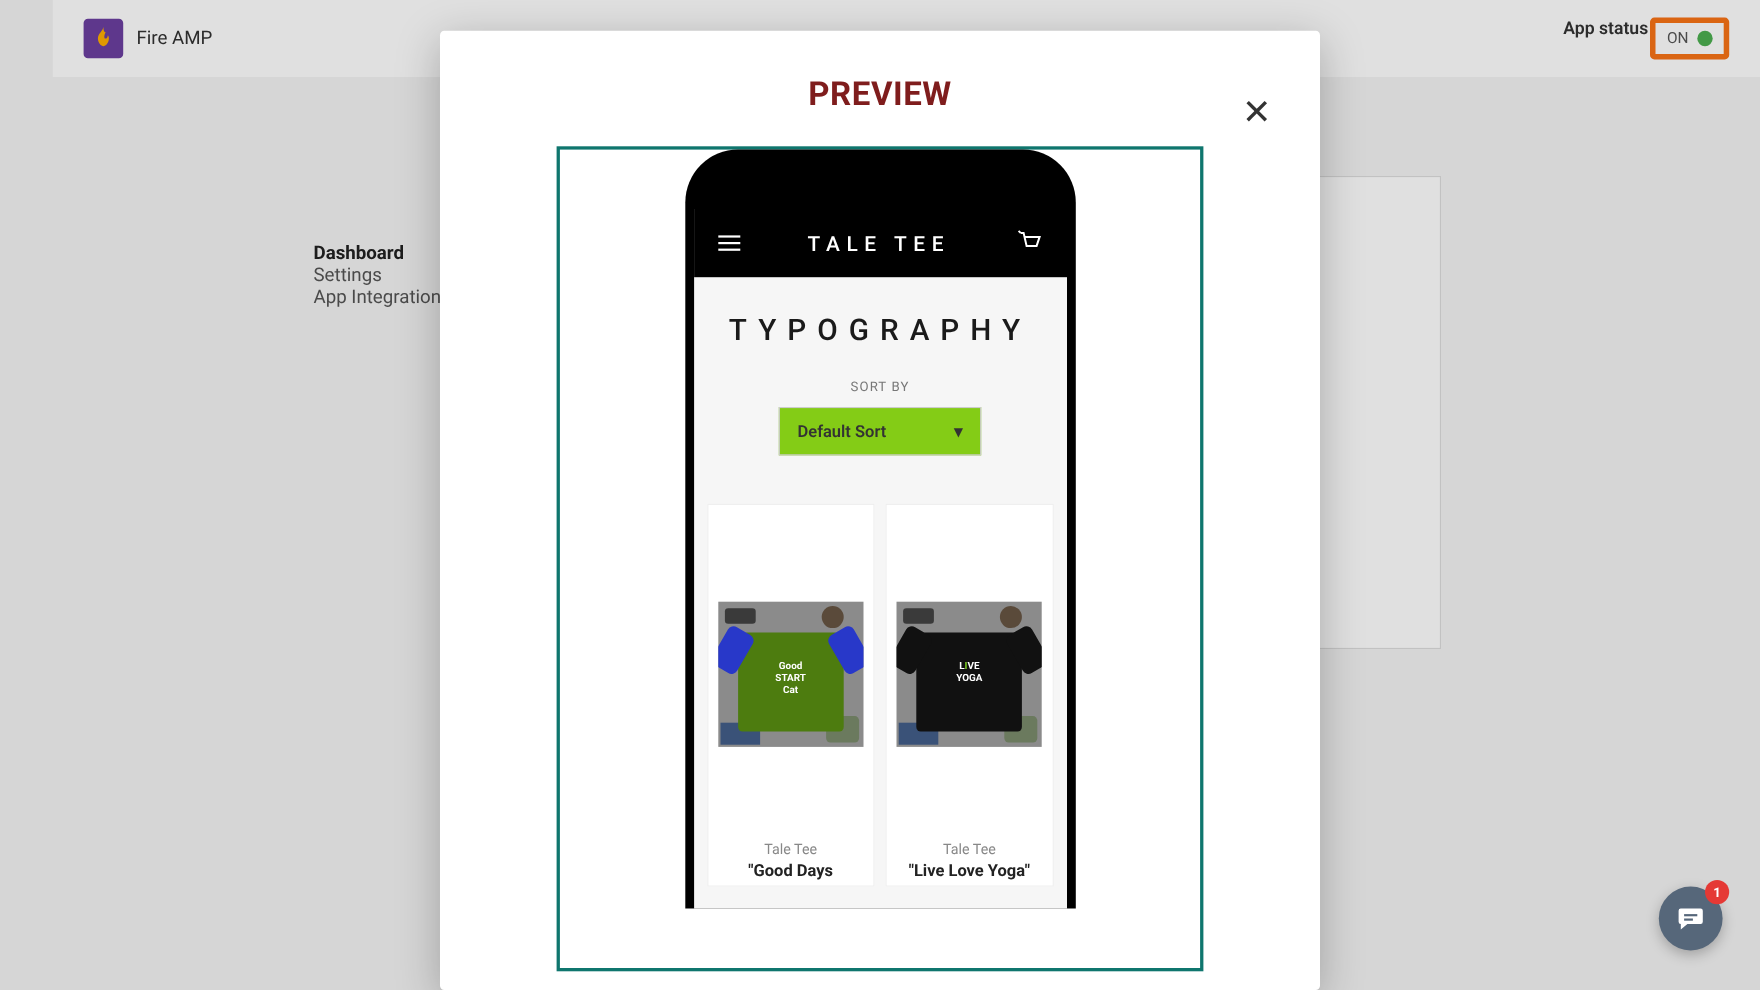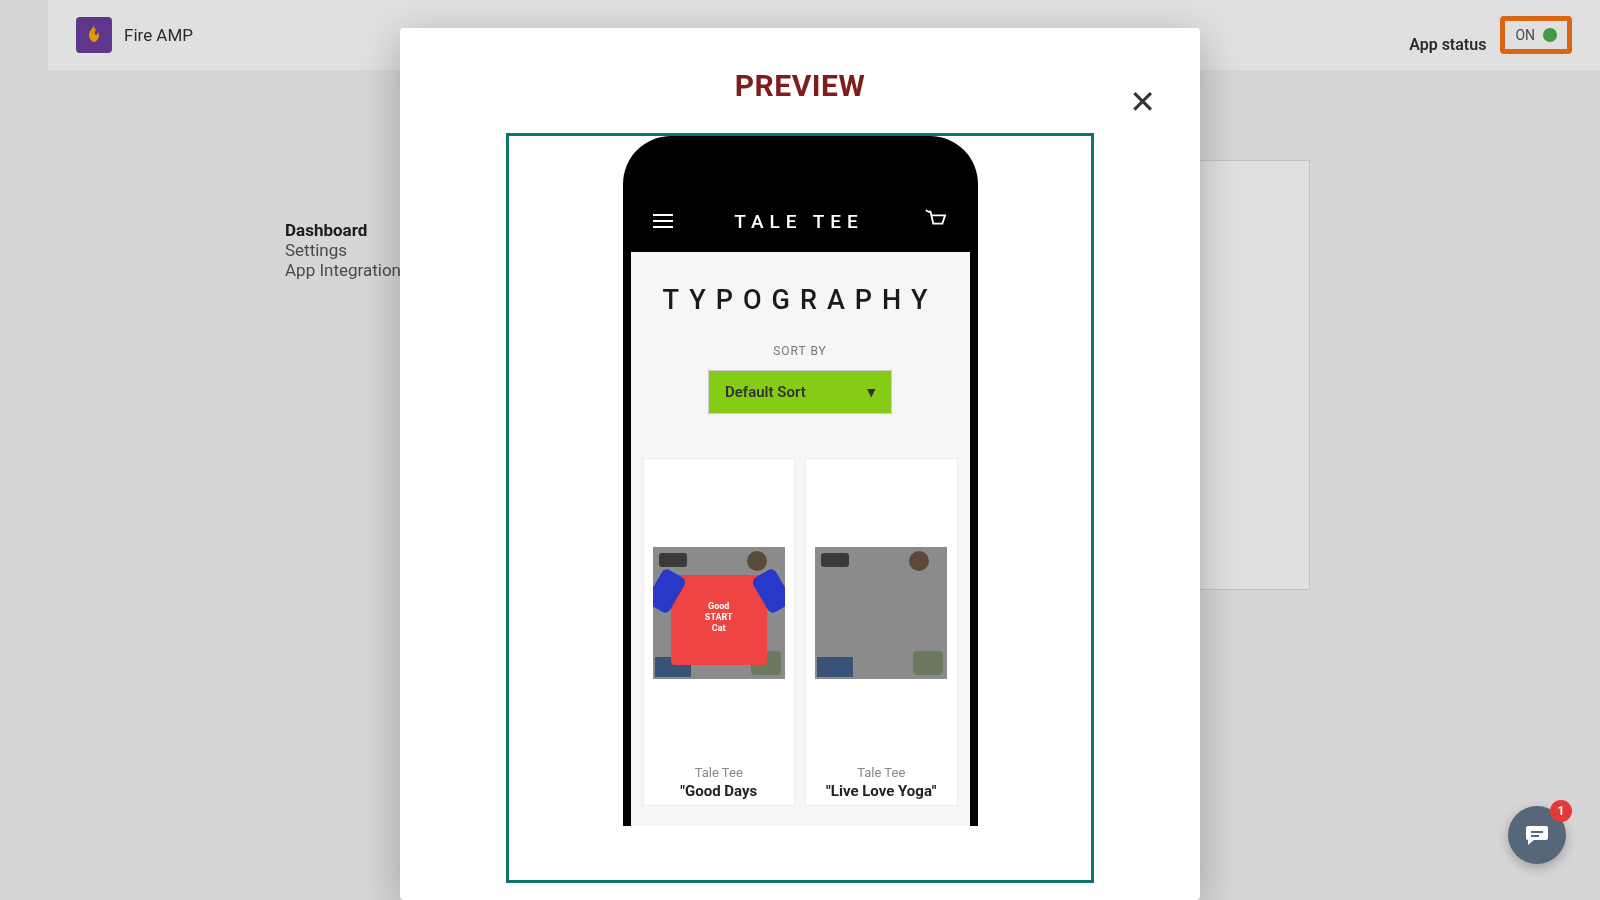--- a/index.html
+++ b/index.html
@@ -23,21 +23,21 @@
 .header-left { display: flex; align-items: center; gap: 12px; }
 .logo {
   width: 36px; height: 36px;
   background: #6b3fa0;
   border-radius: 4px;
   display: flex; align-items: center; justify-content: center;
   color: #ffae00;
   font-size: 20px;
 }
 .app-name { font-size: 17px; color: #333; }
-.header-right { display: flex; align-items: flex-end; gap: 14px; }
+.header-right { display: flex; align-items: flex-start; gap: 2px; }
 .status-label { font-size: 16px; font-weight: 600; color: #333; }
 .status-toggle {
   border: 5px solid #f97316;
   border-radius: 4px;
   padding: 6px 10px;
   display: flex; align-items: center; gap: 8px;
   font-size: 14px; color: #555;
 }
 .status-dot { width: 14px; height: 14px; border-radius: 50%; background: #4caf50; }
 .sidebar {
@@ -172,21 +172,21 @@
   width: 96px; height: 90px;
   border-radius: 8px 8px 4px 4px;
 }
 .tshirt::before, .tshirt::after {
   content: '';
   position: absolute;
   width: 26px; height: 40px;
   top: -4px;
   border-radius: 6px;
 }
-.tshirt.blue { background: #ef4444; }
+.tshirt.blue { background: #4d7c0f; }
 .tshirt.blue::before, .tshirt.blue::after { background: #2838c9; }
 .tshirt.black { background: #111; }
 .tshirt.black::before, .tshirt.black::after { background: #111; }
 .tshirt::before { left: -18px; transform: rotate(30deg); }
 .tshirt::after { right: -18px; transform: rotate(-30deg); }
 .tshirt-text {
   position: absolute;
   top: 26px; left: 0; right: 0;
   text-align: center;
   font-size: 9px;
@@ -294,20 +294,23 @@
               </div>
               <div class="product-brand">Tale Tee</div>
               <div class="product-name">"Good Days</div>
             </div>
             <div class="product">
               <div class="product-img">
                 <div class="flatlay-item fl1"></div>
                   <div class="flatlay-item fl2"></div>
                   <div class="flatlay-item fl3"></div>
                   <div class="flatlay-item fl4"></div>
+                <div class="tshirt black">
+                    <div class="tshirt-text">L<span class="green">I</span>VE<br><span>YOGA</span></div>
+                  </div>
               </div>
               <div class="product-brand">Tale Tee</div>
               <div class="product-name">"Live Love Yoga"</div>
             </div>
           </div>
         </div>
       </div>
     </div>
   </div>
 </div>

